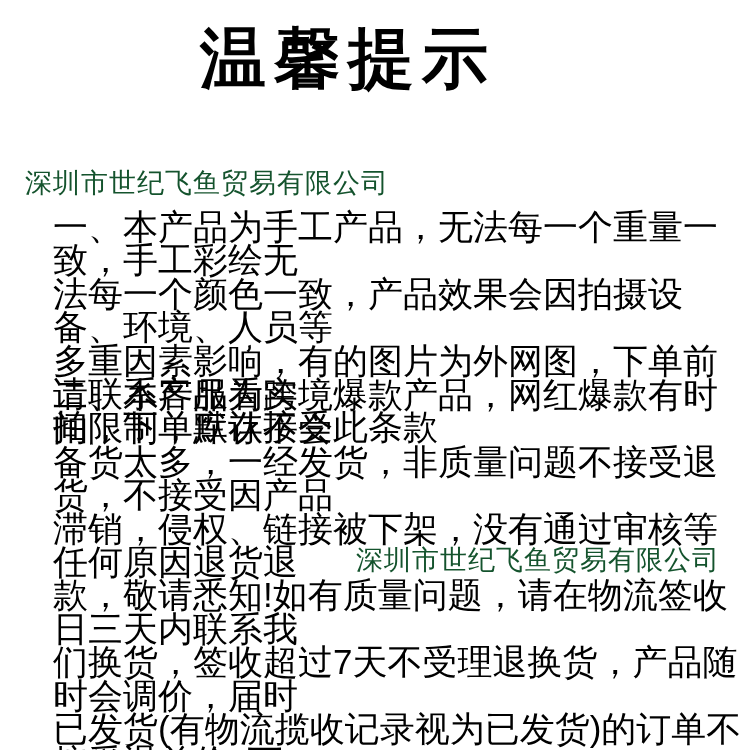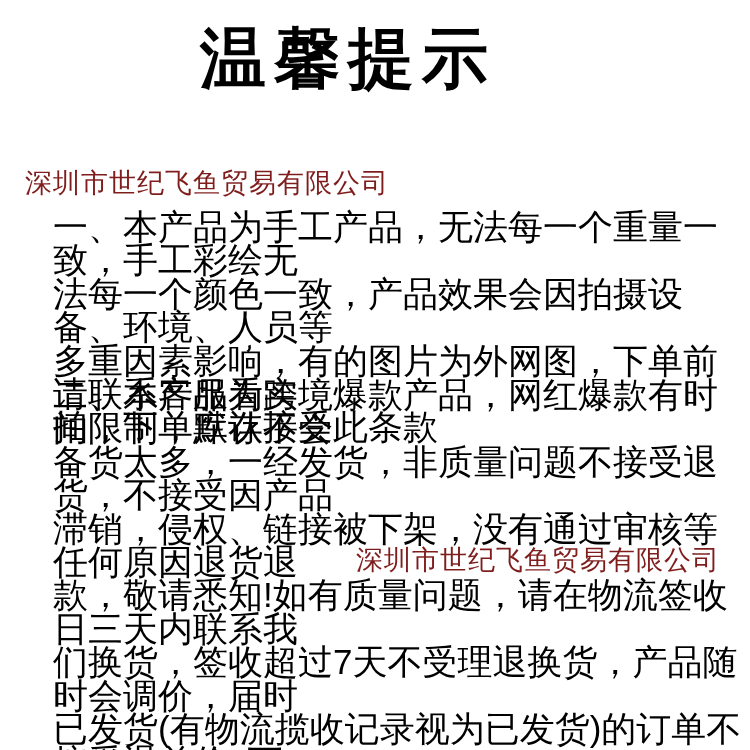--- a/index.html
+++ b/index.html
@@ -37,21 +37,21 @@
     font-weight: 600;
     letter-spacing: 0.5px;
     line-height: 1.2;
     z-index: 2;
     white-space: nowrap;
   }
   .watermark {
     position: absolute;
     font-size: 27px;
     font-weight: 400;
-    color: #7f1d1d;
+    color: #14532d;
     letter-spacing: 1px;
     z-index: 1;
     white-space: nowrap;
     pointer-events: none;
   }
   .wm1 { top: 165px; left: 25px; }
   .wm2 { top: 542px; left: 356px; }
   .para {
     position: absolute;
     left: 53px;

